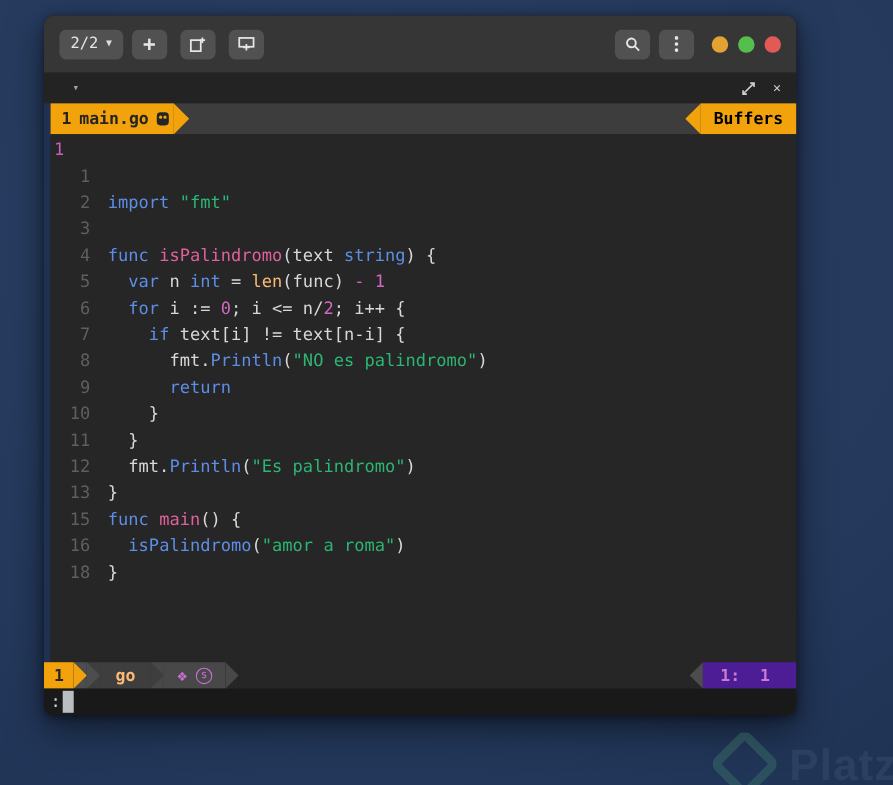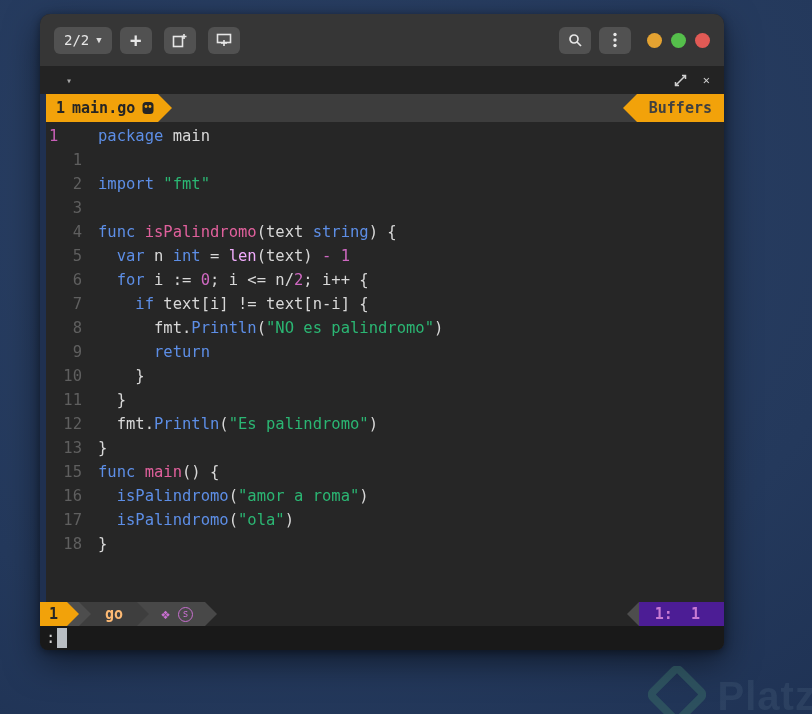--- a/index.html
+++ b/index.html
@@ -48,34 +48,34 @@
 
   
   .band-wrap { flex:1 1 auto; display:flex; flex-direction:column; border-left:6px solid #1f3050; min-height:0; }
 
   
   .buffer-bar { height:28px; flex:0 0 28px; background:#3d3d3d; display:flex; align-items:stretch; font-weight:bold; font-size:15px; }
   .buf-tab { background:#f2a20a; color:#252525; display:flex; align-items:center; gap:7px; padding:0 4px 0 10px; }
   .arrow-r { width:0; height:0; border-top:14px solid transparent; border-bottom:14px solid transparent; border-left:14px solid #f2a20a; }
   .arrow-l { width:0; height:0; border-top:14px solid transparent; border-bottom:14px solid transparent; border-right:14px solid #f2a20a; }
   .buf-spacer { flex:1; }
-  .buffers-tag { background:#f2a20a; color:#404040; display:flex; align-items:center; padding:0 12px; }
+  .buffers-tag { background:#f2a20a; color:#000000; display:flex; align-items:center; padding:0 12px; }
 
   
   .editor { flex:1 1 auto; background:#262626; padding-top:2px; font-size:15.5px; line-height:24px; color:#d8d8d8; overflow:hidden; }
   .code-line { display:flex; min-height:24px; }
   .gutter { flex:0 0 36px; text-align:right; color:#5f5f5f; white-space:pre; }
   .gutter.cur { text-align:left; padding-left:3px; color:#c95fb8; }
   .code { margin-left:16px; white-space:pre; }
   .tok-kw   { color:#5d8ee6; }
   .tok-fn   { color:#5d8ee6; }
   .tok-fndef{ color:#e0609c; }
   .tok-str  { color:#2bb673; }
   .tok-num  { color:#cf68c1; }
-  .tok-builtin { color:#f0abfc; }
+  .tok-builtin { color:#fdba74; }
   .tok-fg   { color:#d8d8d8; }
 
   
   .statusline { height:24px; flex:0 0 24px; display:flex; align-items:stretch; font-size:15px; font-weight:bold; line-height:24px; background:#262626; }
   .sl-badge { background:#f2a20a; color:#252525; padding:0 9px; }
   .sl-seg1 { background:#4d4d4d; color:#c87bd3; padding:0 10px 0 14px; }
   .sl-seg2 { background:#3e3e3e; color:#fdba74; padding:0 14px; }
   .sl-seg3 { background:#484848; color:#c86fd0; padding:0 12px; display:flex; align-items:center; gap:8px; font-weight:normal; }
   .sl-fill { flex:1; background:#262626; }
   .sl-segR { background:#4c1d95; color:#c87bd3; padding:0 24px 0 16px; white-space:pre; }
@@ -179,41 +179,40 @@
       <div class="buf-spacer"></div>
       <div class="arrow-l"></div>
       <div class="buffers-tag">
         <span>Buffers</span>
       </div>
     </div>
 
     <div class="editor">
         <div class="code-line">
           <span class="gutter cur">1</span>
-          <span class="code"><span class="tok-kw">package</span><span class="tok-fg"> main</span></span>
         </div>
         <div class="code-line">
           <span class="gutter">1</span>
           <span class="code"></span>
         </div>
         <div class="code-line">
           <span class="gutter">2</span>
           <span class="code"><span class="tok-kw">import</span><span class="tok-fg"> </span><span class="tok-str">"fmt"</span></span>
         </div>
         <div class="code-line">
           <span class="gutter">3</span>
           <span class="code"></span>
         </div>
         <div class="code-line">
           <span class="gutter">4</span>
           <span class="code"><span class="tok-kw">func</span><span class="tok-fg"> </span><span class="tok-fndef">isPalindromo</span><span class="tok-fg">(text </span><span class="tok-kw">string</span><span class="tok-fg">) {</span></span>
         </div>
         <div class="code-line">
           <span class="gutter">5</span>
-          <span class="code"><span class="tok-fg">  </span><span class="tok-kw">var</span><span class="tok-fg"> n </span><span class="tok-kw">int</span><span class="tok-fg"> = </span><span class="tok-builtin">len</span><span class="tok-fg">(text) </span><span class="tok-num">- 1</span></span>
+          <span class="code"><span class="tok-fg">  </span><span class="tok-kw">var</span><span class="tok-fg"> n </span><span class="tok-kw">int</span><span class="tok-fg"> = </span><span class="tok-builtin">len</span><span class="tok-fg">(func) </span><span class="tok-num">- 1</span></span>
         </div>
         <div class="code-line">
           <span class="gutter">6</span>
           <span class="code"><span class="tok-fg">  </span><span class="tok-kw">for</span><span class="tok-fg"> i := </span><span class="tok-num">0</span><span class="tok-fg">; i &lt;= n/</span><span class="tok-num">2</span><span class="tok-fg">; i++ {</span></span>
         </div>
         <div class="code-line">
           <span class="gutter">7</span>
           <span class="code"><span class="tok-fg">    </span><span class="tok-kw">if</span><span class="tok-fg"> text[i] != text[n-i] {</span></span>
         </div>
         <div class="code-line">
@@ -240,24 +239,20 @@
           <span class="gutter">13</span>
           <span class="code"><span class="tok-fg">}</span></span>
         </div>
         <div class="code-line">
           <span class="gutter">15</span>
           <span class="code"><span class="tok-kw">func</span><span class="tok-fg"> </span><span class="tok-fndef">main</span><span class="tok-fg">() {</span></span>
         </div>
         <div class="code-line">
           <span class="gutter">16</span>
           <span class="code"><span class="tok-fg">  </span><span class="tok-fn">isPalindromo</span><span class="tok-fg">(</span><span class="tok-str">"amor a roma"</span><span class="tok-fg">)</span></span>
-        </div>
-        <div class="code-line">
-          <span class="gutter">17</span>
-          <span class="code"><span class="tok-fg">  </span><span class="tok-fn">isPalindromo</span><span class="tok-fg">(</span><span class="tok-str">"ola"</span><span class="tok-fg">)</span></span>
         </div>
         <div class="code-line">
           <span class="gutter">18</span>
           <span class="code"><span class="tok-fg">}</span></span>
         </div>
       </div>
   </div>
 
   <div class="statusline">
     <div class="sl-badge">1</div>

